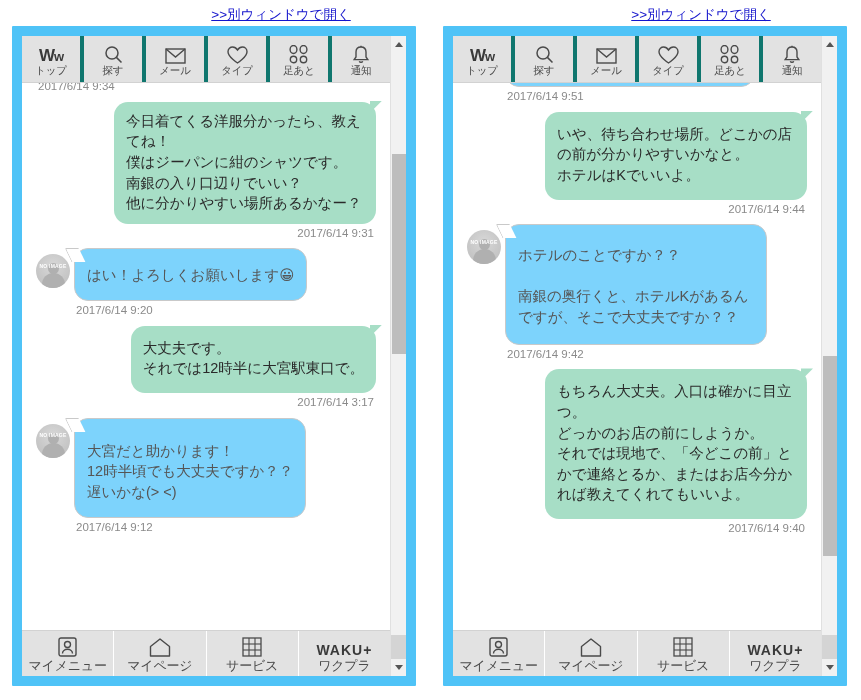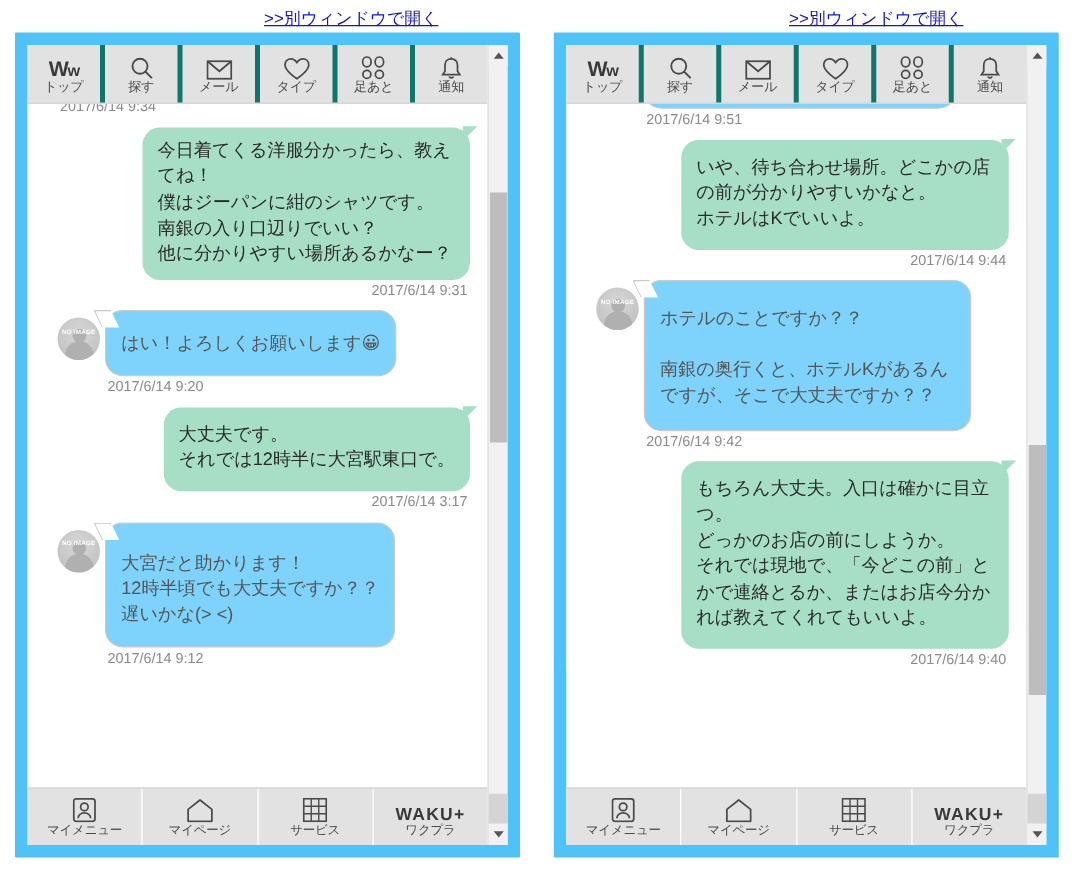--- a/index.html
+++ b/index.html
@@ -106,37 +106,37 @@
     flex: 1 1 0;
     display: flex;
     flex-direction: column;
     align-items: center;
     justify-content: center;
     gap: 2px;
     border-right: 1px solid #ffffff;
     cursor: pointer;
   }
   .botnav .nav-cell:last-child { border-right: none; }
-  .botnav .nav-lbl { font-size: 10px; }
+  .botnav .nav-lbl { font-size: 13px; }
   .wakulogo {
     font-size: 14px;
     font-weight: bold;
     letter-spacing: 1px;
     color: #3a3a3a;
     line-height: 1;
   }
 
   
   .chat {
     position: absolute;
     left: 0;
     overflow: hidden;
     background: #ffffff;
   }
-  .chat-pad { padding: 0 14px; margin-left: 10px; }
+  .chat-pad { padding: 0 14px; }
 
   .row { position: relative; margin: 0; }
   .row.out { display: flex; flex-direction: column; align-items: flex-end; }
   .row.in  { display: flex; flex-direction: column; align-items: flex-start; }
 
   .bubble-line { display: flex; align-items: flex-start; width: 100%; }
   .row.out .bubble-line { justify-content: flex-end; }
 
   .avatar {
     width: 34px; height: 34px;

